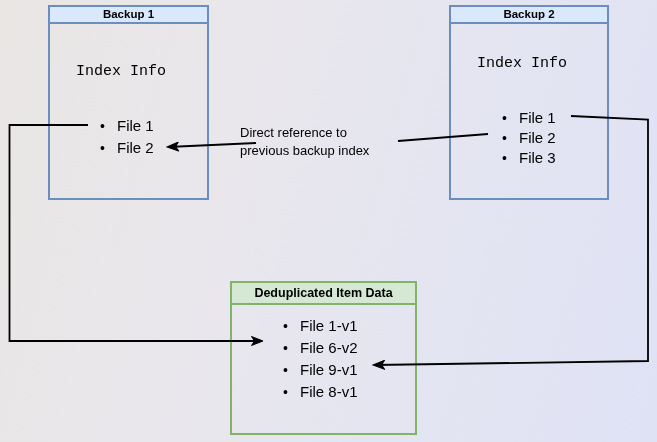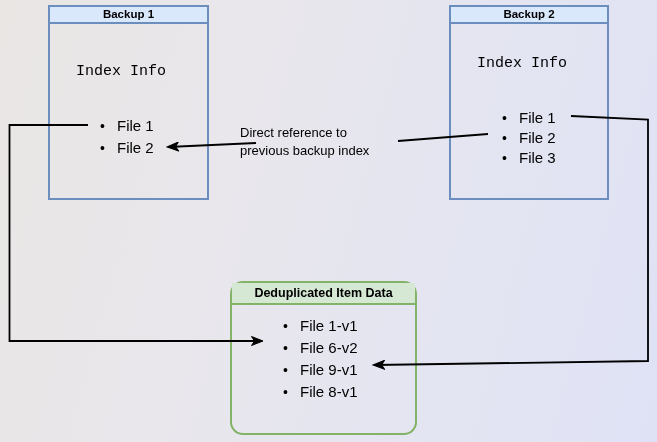--- a/index.html
+++ b/index.html
@@ -35,21 +35,20 @@
     font-weight:bold;
     color:var(--text);
   }
   .backup-box{width:161px;height:195px;}
   .backup-box .box-header{height:15px;line-height:15px;font-size:11.5px;}
   #backup1{left:48px;top:5px;}
   #backup2{left:449px;top:5px;width:160px;}
   #dedup{
     left:230px;top:281px;width:187px;height:154px;
     border-color:var(--green-border);
-    border-radius:13px;
   }
   #dedup .box-header{
     height:20px;line-height:20px;font-size:12.5px;
     border-bottom-color:var(--green-border);
     background:var(--green-header);
   }
   .index-info{
     position:absolute;
     font-size:15px;line-height:18px;
     color:var(--text);

